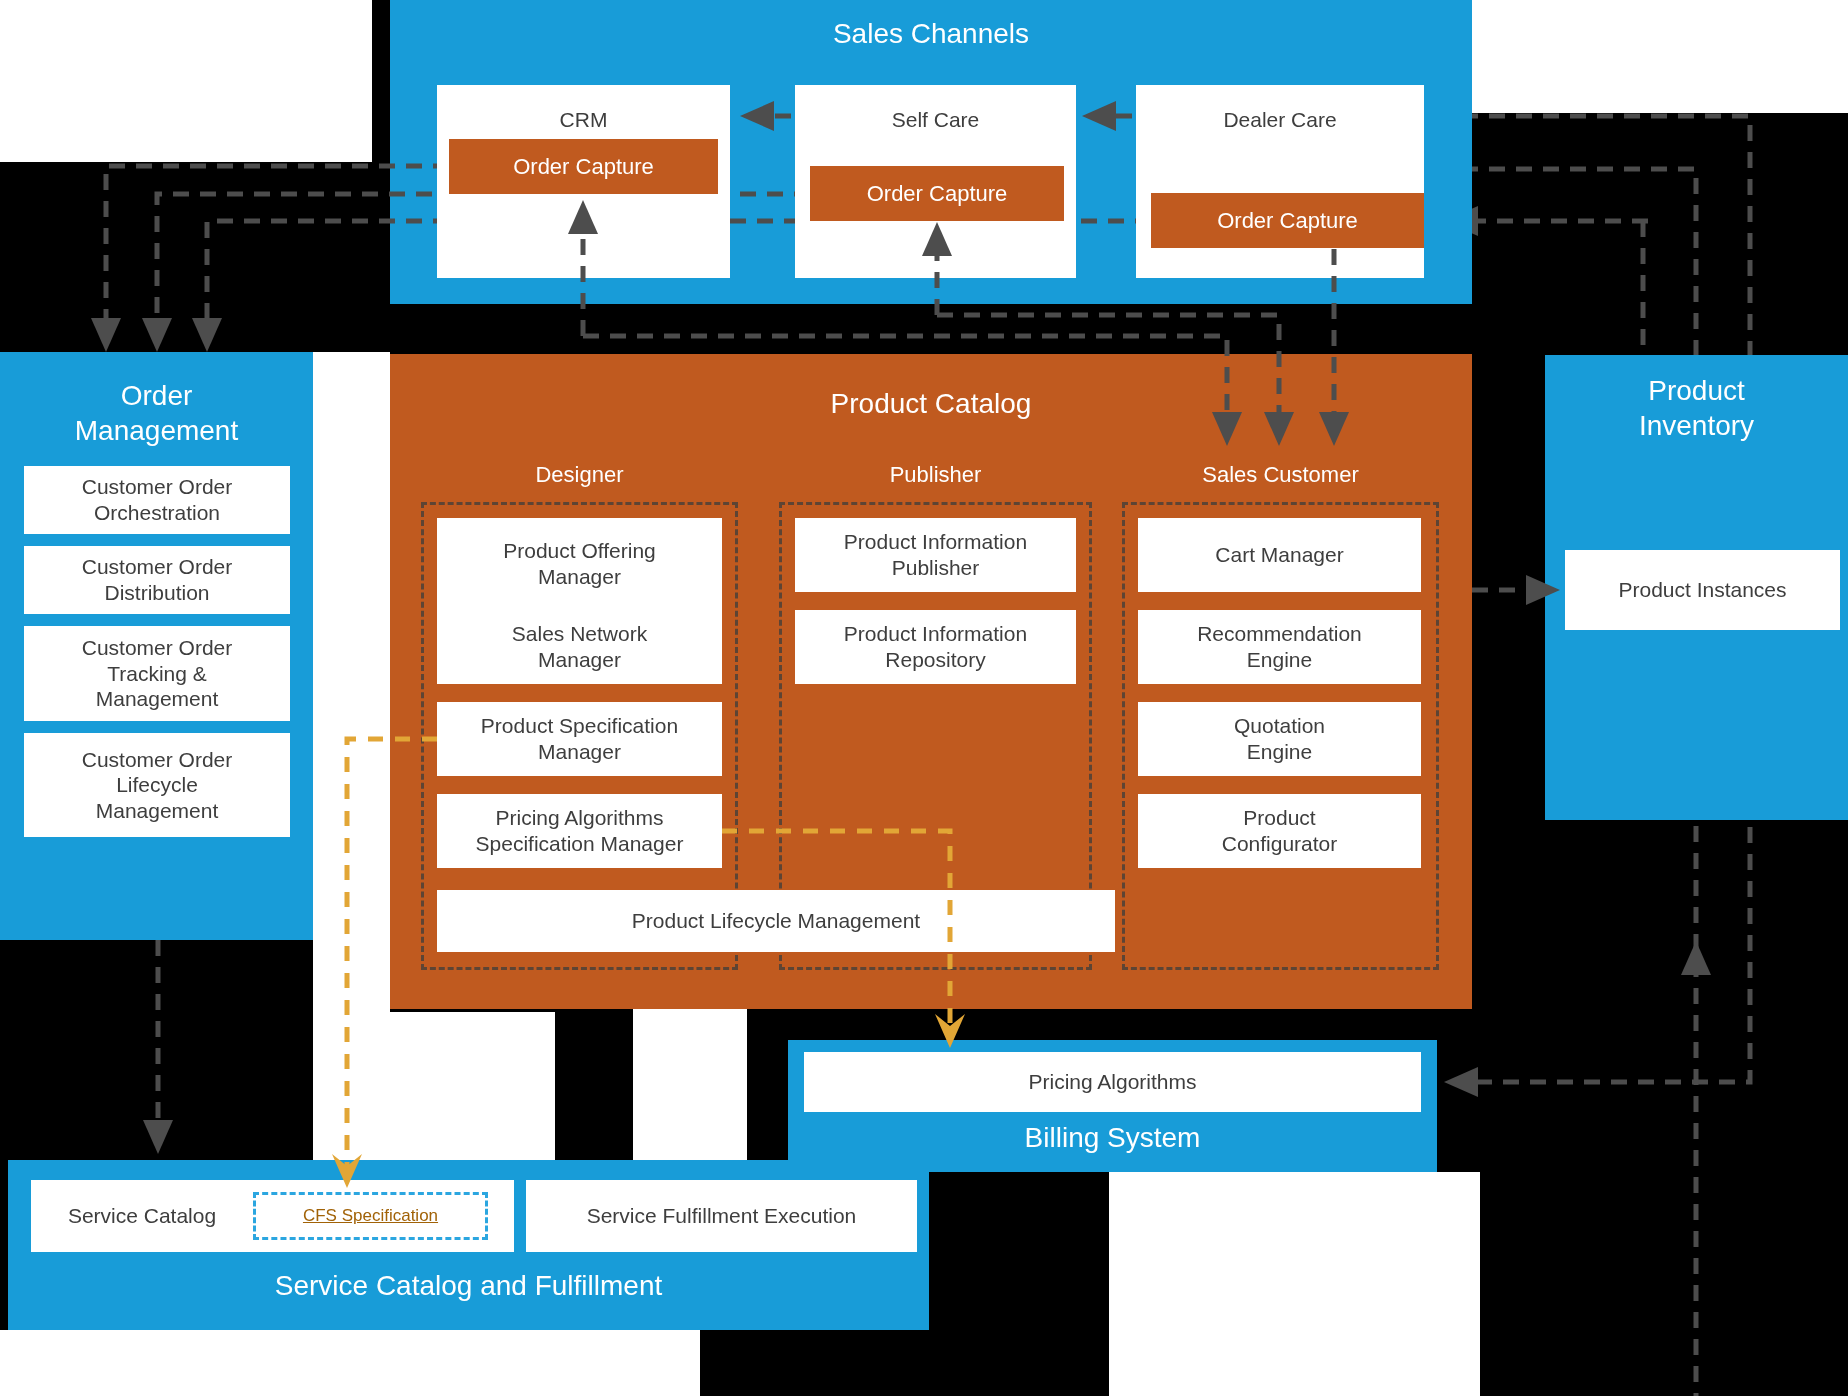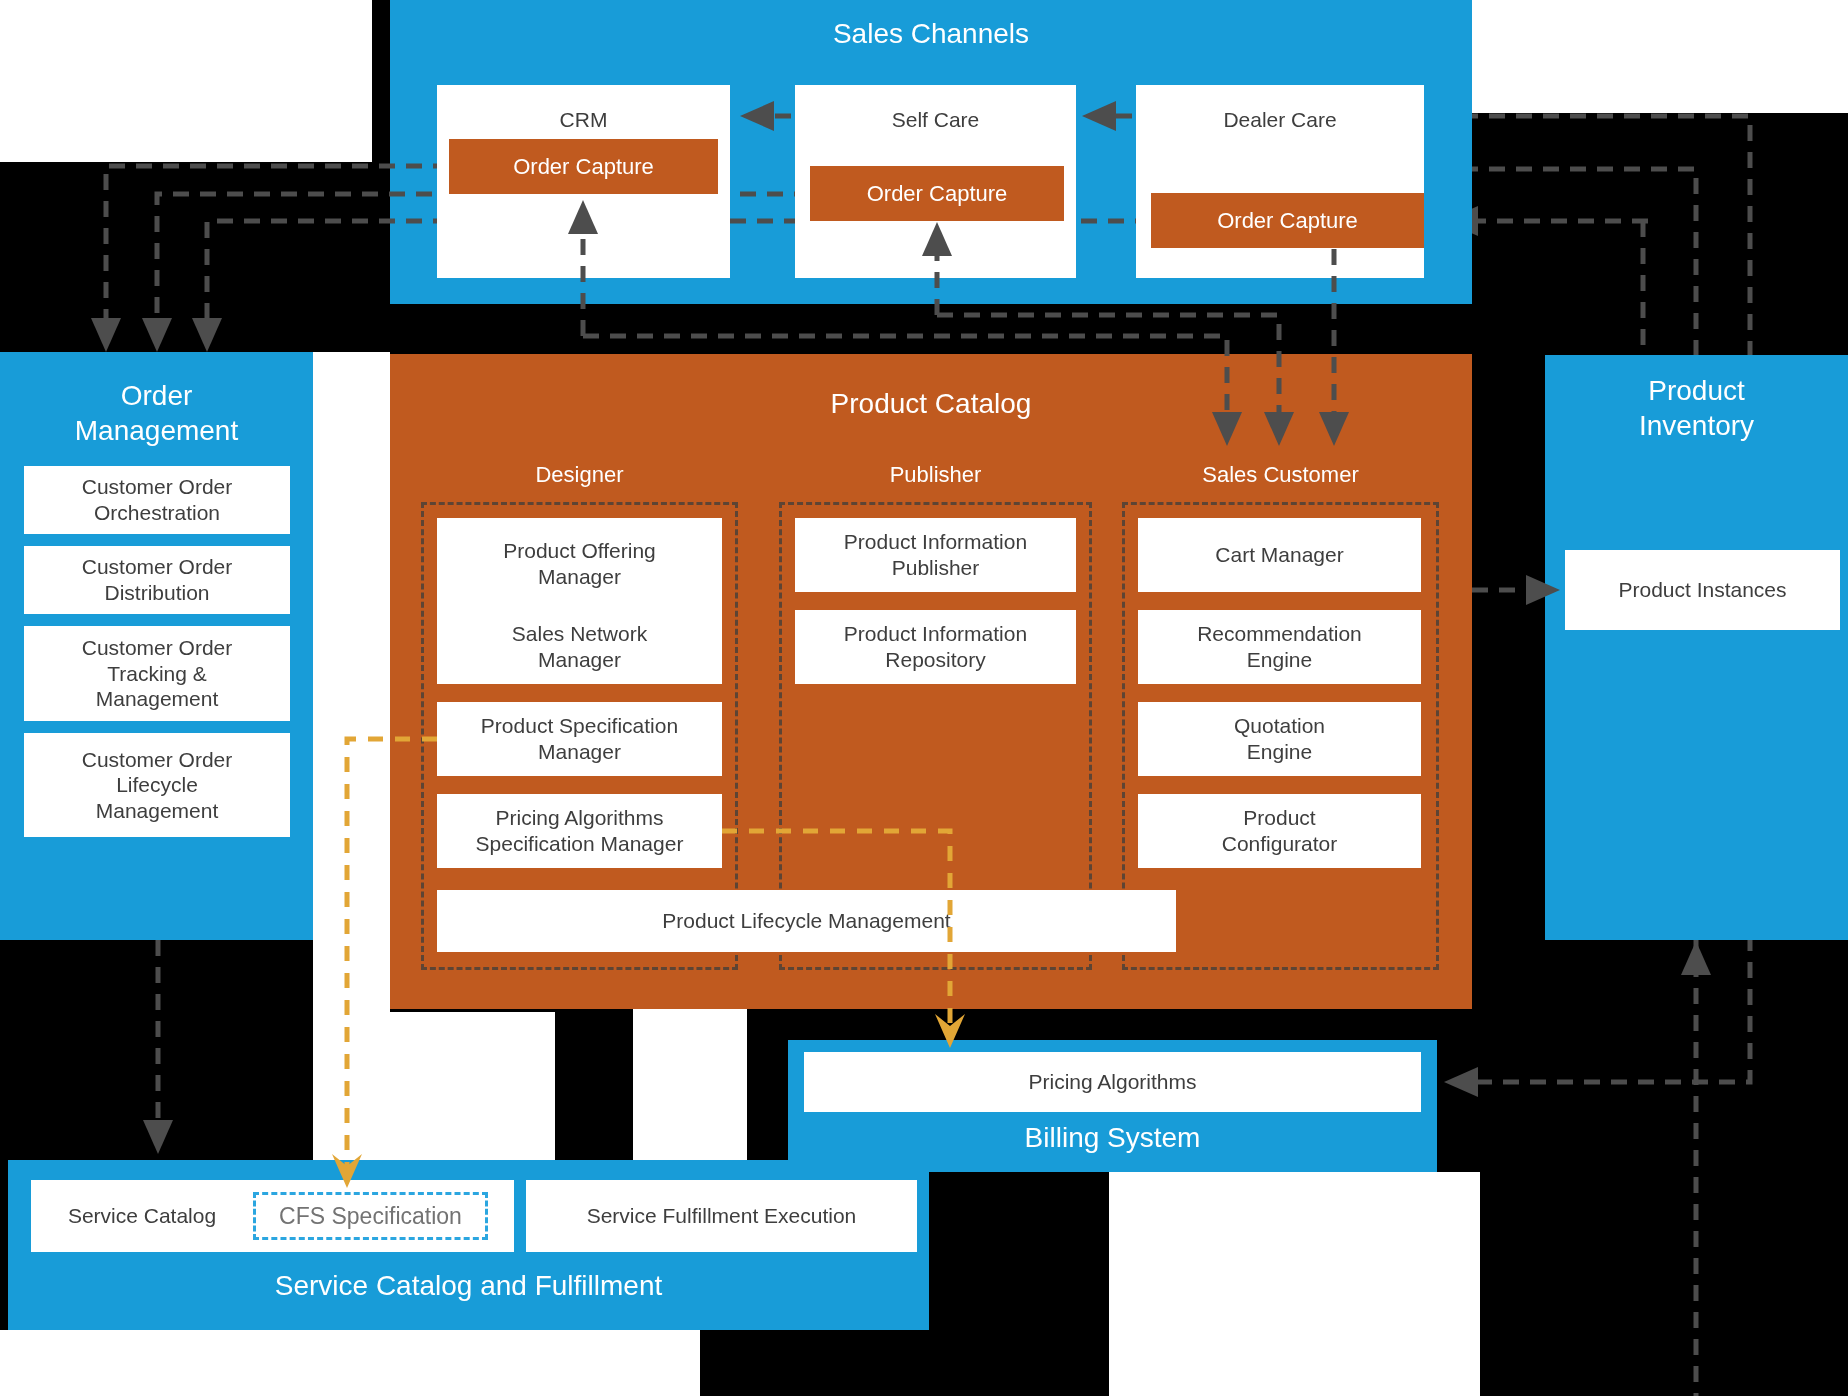--- a/index.html
+++ b/index.html
@@ -13,21 +13,21 @@
                font-size:28px;line-height:1.25;}
   .node{position:absolute;background:#ffffff;display:flex;align-items:center;justify-content:center;
         text-align:center;color:#3e3e3e;font-size:21px;line-height:1.22;}
   .node.top-label{align-items:flex-start;padding-top:22px;box-sizing:border-box;}
   .capture{position:absolute;background:#c05a1f;display:flex;align-items:center;justify-content:center;
            color:#ffffff;font-size:22px;}
   .col-header{position:absolute;text-align:center;color:#ffffff;font-size:22px;}
   .group-box{position:absolute;border:3px dashed #5d4434;}
   .svg-layer{position:absolute;left:0;top:0;pointer-events:none;}
   .cfs{position:absolute;border:3px dashed #2ba6e0;display:flex;align-items:center;justify-content:center;
-       color:#737373;font-size:23px;background:#ffffff;box-sizing:border-box;}
+       color:#a16207;font-size:17px;background:#ffffff;box-sizing:border-box;text-decoration:underline;}
 </style>
 </head>
 <body>
 
 <div id="canvas">
 
   <div class="white-bg" style="left:0;top:0;width:372px;height:162px;"></div>
   <div class="white-bg" style="left:1472px;top:0;width:376px;height:113px;"></div>
   <div class="white-bg" style="left:313px;top:352px;width:77px;height:660px;"></div>
   <div class="white-bg" style="left:313px;top:1012px;width:242px;height:148px;"></div>
@@ -54,21 +54,21 @@
   </div>
 
   <div class="panel blue" style="left:0;top:352px;width:313px;height:588px;">
     <div class="panel-title" style="top:26px;left:0;padding:0 45px;width:223px;">Order Management</div>
   </div>
 
   <div class="panel orange" style="left:390px;top:354px;width:1082px;height:655px;">
     <div class="panel-title" style="top:32px;">Product Catalog</div>
   </div>
 
-  <div class="panel blue" style="left:1545px;top:355px;width:303px;height:585px;">
+  <div class="panel blue" style="left:1545px;top:355px;width:303px;height:465px;">
     <div class="panel-title" style="top:18px;padding:0 55px;width:193px;">Product Inventory</div>
   </div>
 
   <div class="panel blue" style="left:788px;top:1040px;width:649px;height:132px;">
     <div class="panel-title" style="top:80px;">Billing System</div>
   </div>
 
   <div class="panel blue" style="left:8px;top:1160px;width:921px;height:170px;">
     <div class="panel-title" style="top:108px;">Service Catalog and Fulfillment</div>
   </div>
@@ -118,21 +118,21 @@
   <div class="node" style="left:437px;top:794px;width:285px;height:74px;padding:0 10px;box-sizing:border-box;">Pricing Algorithms Specification Manager</div>
 
   <div class="node" style="left:795px;top:518px;width:281px;height:74px;padding:0 35px;box-sizing:border-box;">Product Information Publisher</div>
   <div class="node" style="left:795px;top:610px;width:281px;height:74px;padding:0 18px;box-sizing:border-box;">Product Information Repository</div>
 
   <div class="node" style="left:1138px;top:518px;width:283px;height:74px;">Cart Manager</div>
   <div class="node" style="left:1138px;top:610px;width:283px;height:74px;padding:0 45px;box-sizing:border-box;">Recommendation Engine</div>
   <div class="node" style="left:1138px;top:702px;width:283px;height:74px;padding:0 70px;box-sizing:border-box;">Quotation Engine</div>
   <div class="node" style="left:1138px;top:794px;width:283px;height:74px;padding:0 60px;box-sizing:border-box;">Product Configurator</div>
 
-  <div class="node" style="left:437px;top:890px;width:739px;height:62px;">Product Lifecycle Management</div>
+  <div class="node" style="left:437px;top:890px;width:678px;height:62px;">Product Lifecycle Management</div>
 
   <div class="node" style="left:1565px;top:550px;width:275px;height:80px;">Product Instances</div>
 
   <div class="node" style="left:804px;top:1052px;width:617px;height:60px;">Pricing Algorithms</div>
 
   <div class="node" style="left:31px;top:1180px;width:483px;height:72px;justify-content:flex-start;">
     <span style="display:block;width:222px;text-align:center;">Service Catalog</span>
   </div>
   <div class="cfs" style="left:253px;top:1192px;width:235px;height:48px;">CFS Specification</div>
   <div class="node" style="left:526px;top:1180px;width:391px;height:72px;">Service Fulfillment Execution</div>

